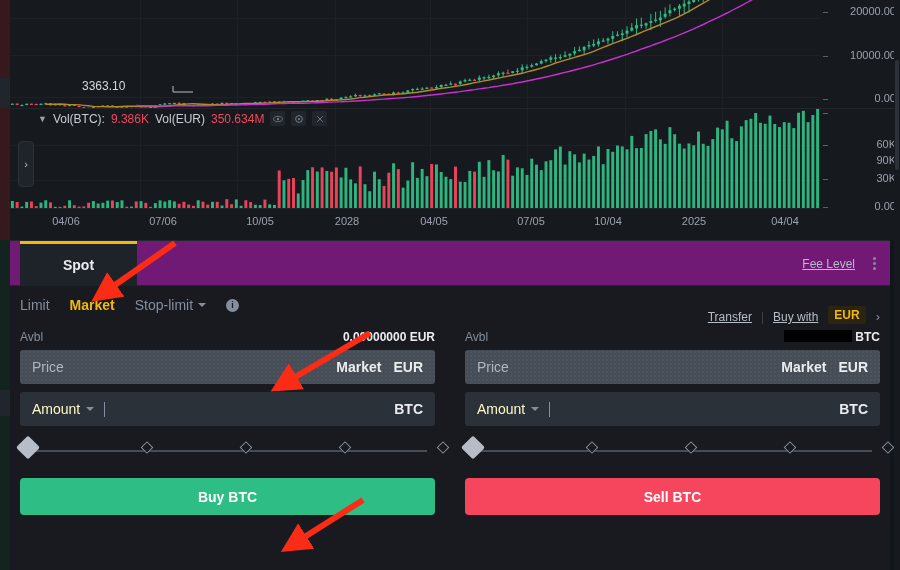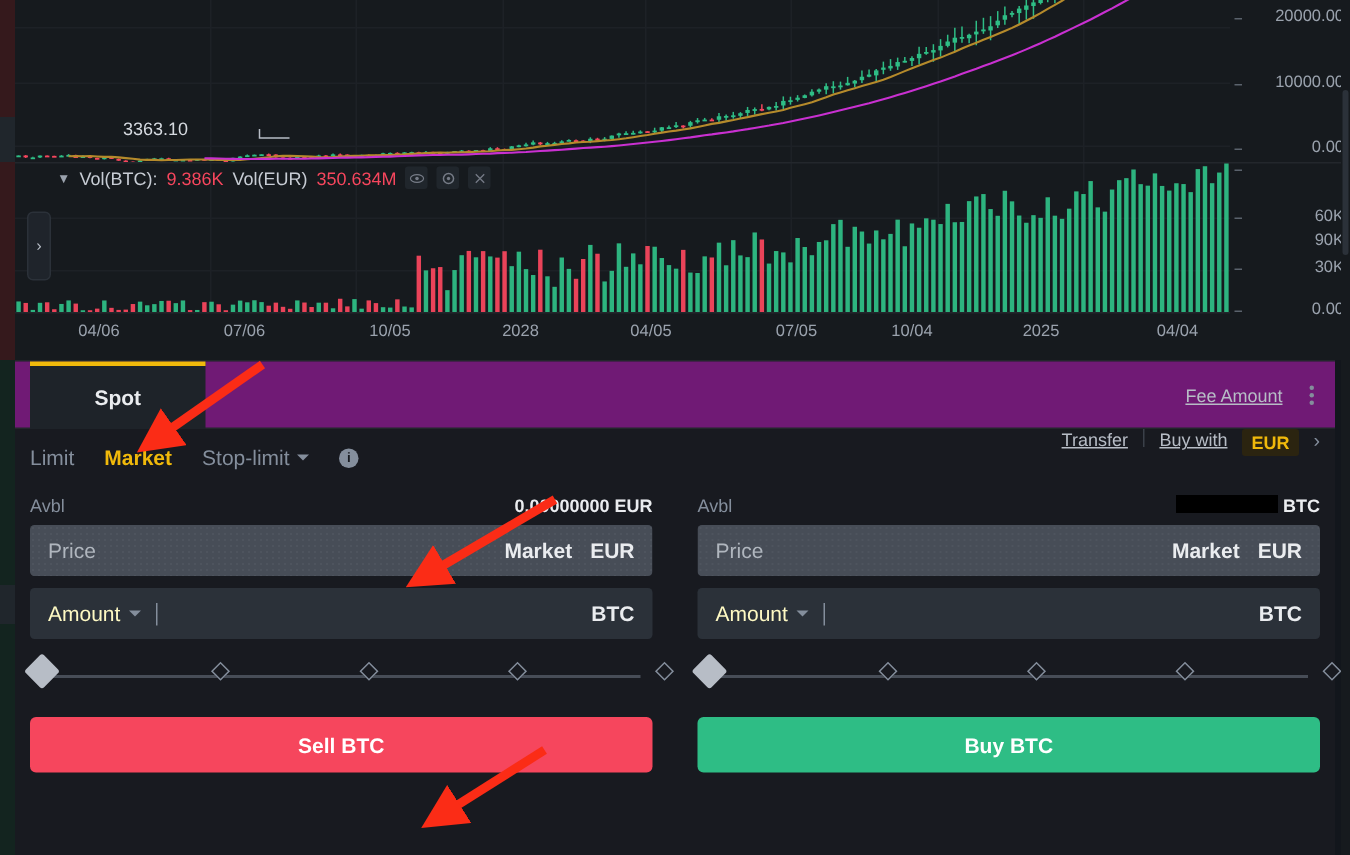--- a/index.html
+++ b/index.html
@@ -58,21 +58,21 @@
   .kebab { display: flex; flex-direction: column; gap: 2px; padding: 2px 4px; }
   .kebab i { width: 3px; height: 3px; border-radius: 50%; background: #848e9c; display: block; }
 
   .order-types { position: relative; height: 38px; display: flex; align-items: center; padding: 0 10px; }
   .ot { font-size: 14px; color: #848e9c; margin-right: 20px; display: inline-flex; align-items: center; gap: 5px; }
   .ot.active { color: #f0b90b; font-weight: bold; }
   .caret-dn { display: inline-block; width: 0; height: 0; border-left: 4px solid transparent;
               border-right: 4px solid transparent; border-top: 4px solid #848e9c; }
   .info-i { width: 13px; height: 13px; border-radius: 50%; background: #848e9c; color: #181a20;
             font-size: 9px; font-weight: bold; display: inline-flex; align-items: center; justify-content: center; font-style: normal; }
-  .ot-right { position: absolute; right: 10px; top: 0; height: 38px; display: flex; align-items: flex-start; gap: 10px; font-size: 12px; }
+  .ot-right { position: absolute; right: 10px; top: 0; height: 38px; display: flex; align-items: flex-end; gap: 10px; font-size: 12px; }
   .ot-right a { color: #b7bdc6; text-decoration: underline; }
   .vdiv { width: 1px; height: 12px; background: #3a4049; }
   .eur-badge { background: #2b2410; color: #f0b90b; font-size: 12px; font-weight: bold; padding: 2px 6px; border-radius: 2px; }
   .chev-r { color: #848e9c; font-size: 13px; }
 
   .forms { position: relative; display: flex; gap: 30px; padding: 0 10px; }
   .form-col { width: 415px; }
   .avbl-row { display: flex; justify-content: space-between; align-items: center; height: 26px; }
   .avbl-lbl { color: #848e9c; font-size: 12px; }
   .avbl-val { color: #eaecef; font-size: 12px; font-weight: bold; }
@@ -724,21 +724,21 @@
     </div>
   </div>
 
   <div class="trade-panel">
 
     <div class="panel-head">
       <div class="spot-tab">
         <span>Spot</span>
       </div>
       <div class="head-right">
-        <span class="fee-level">Fee Amount</span>
+        <span class="fee-level">Fee Level</span>
         <span class="kebab">
             <i></i>
             <i></i>
             <i></i>
           </span>
       </div>
     </div>
 
     <div class="order-types">
       <span class="ot">Limit</span>
@@ -811,22 +811,22 @@
           <div class="slider-dot" style="left:127px"></div>
           <div class="slider-dot" style="left:226px"></div>
           <div class="slider-dot" style="left:325px"></div>
           <div class="slider-dot" style="left:423px"></div>
           <div class="slider-thumb"></div>
         </div>
       </div>
     </div>
 
     <div class="actions">
+      <button class="btn buy">Buy BTC</button>
       <button class="btn sell">Sell BTC</button>
-      <button class="btn buy">Buy BTC</button>
     </div>
   </div>
 
   <div class="scrollbar">
     <div class="thumb"></div>
   </div>
 
   <svg class="arrow-svg">
     <defs>
       <marker id="ah" markerWidth="5" markerHeight="5" refX="2.2" refY="2.5" orient="auto">

